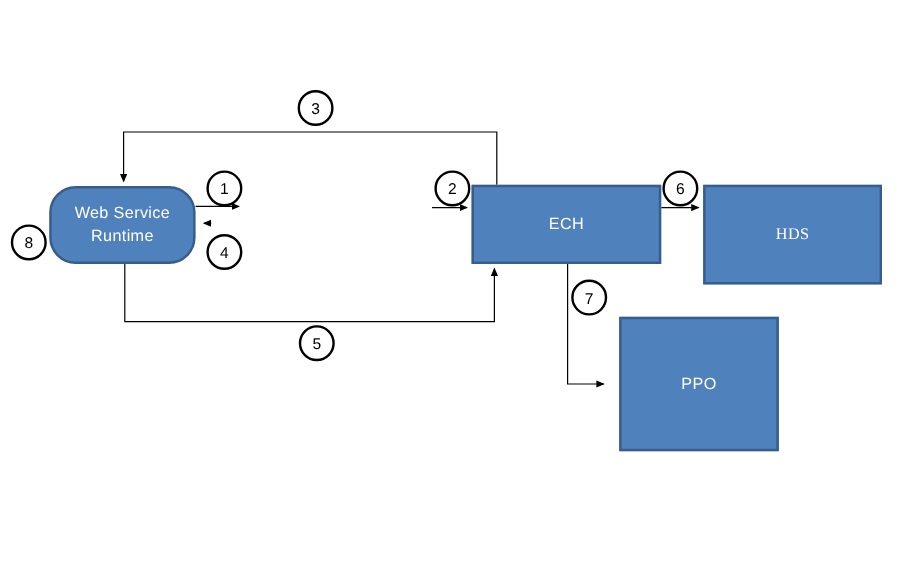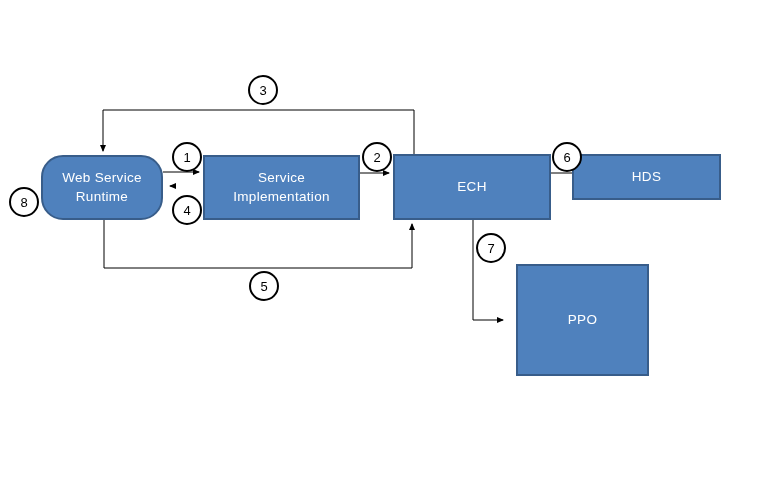--- a/index.html
+++ b/index.html
@@ -54,21 +54,21 @@
   }
   .step-num {
     color: #000000;
     font-size: 13px;
     line-height: 1;
   }
   
   #n-wsr { left: 41px;  top: 155px; width: 122px; height: 65px; border-radius: 22px; }
   #n-si  { left: 203px; top: 155px; width: 157px; height: 65px; }
   #n-ech { left: 393px; top: 154px; width: 158px; height: 66px; }
-  #n-hds { left: 572px; top: 154px; width: 149px; height: 46px; }
+  #n-hds { left: 586px; top: 154px; width: 149px; height: 83px; font-family: Liberation Serif, serif; }
   #n-ppo { left: 516px; top: 264px; width: 133px; height: 112px; }
   
   #b-1 { left: 172px; top: 142px; }
   #b-2 { left: 362px; top: 142px; }
   #b-3 { left: 248px; top: 75px;  }
   #b-4 { left: 172px; top: 195px; }
   #b-5 { left: 249px; top: 271px; }
   #b-6 { left: 552px; top: 142px; }
   #b-7 { left: 476px; top: 233px; }
   #b-8 { left: 9px;   top: 187px; }
@@ -98,24 +98,20 @@
     <path d="M551,173 L582,173" stroke="#000000" stroke-width="1" fill="none" marker-end="url(#arr)"></path>
 
     <path d="M473,220 L473,320 L503,320" stroke="#000000" stroke-width="1" fill="none" marker-end="url(#arr)"></path>
   </svg>
 
   <div class="node" id="n-wsr">
     <span class="node-label">Web Service
 Runtime</span>
   </div>
 
-  <div class="node" id="n-si">
-    <span class="node-label">Service
-Implementation</span>
-  </div>
 
   <div class="node" id="n-ech">
     <span class="node-label">ECH</span>
   </div>
 
   <div class="node" id="n-hds">
     <span class="node-label">HDS</span>
   </div>
 
   <div class="node" id="n-ppo">

